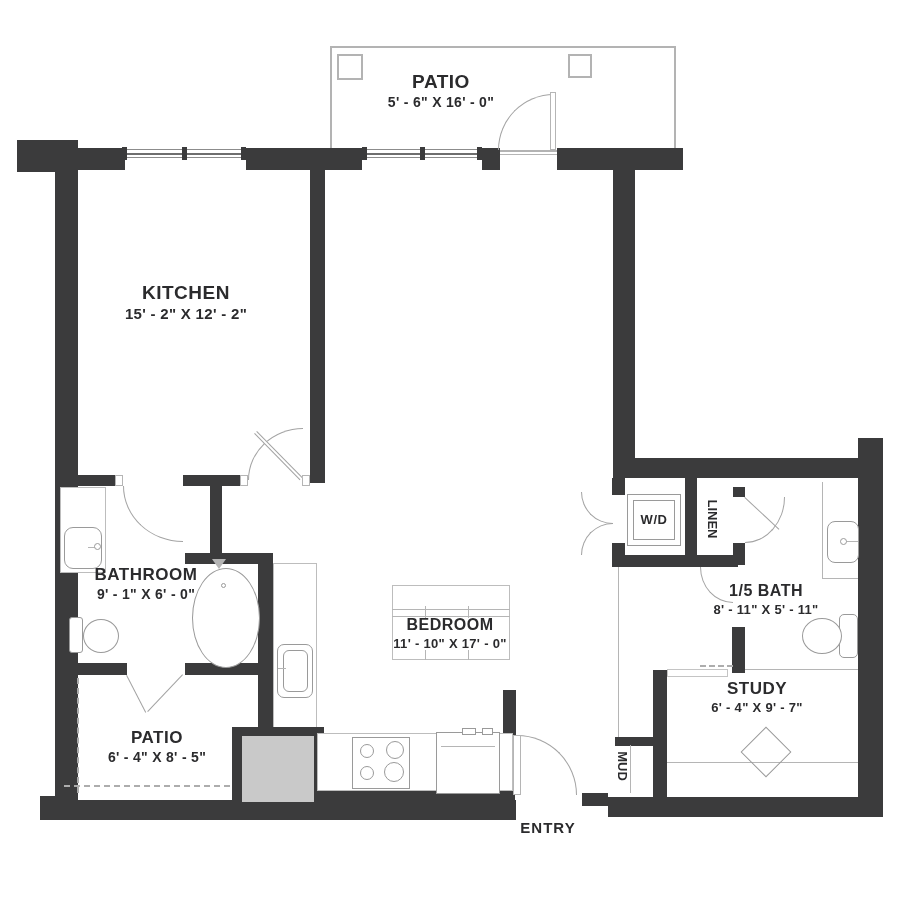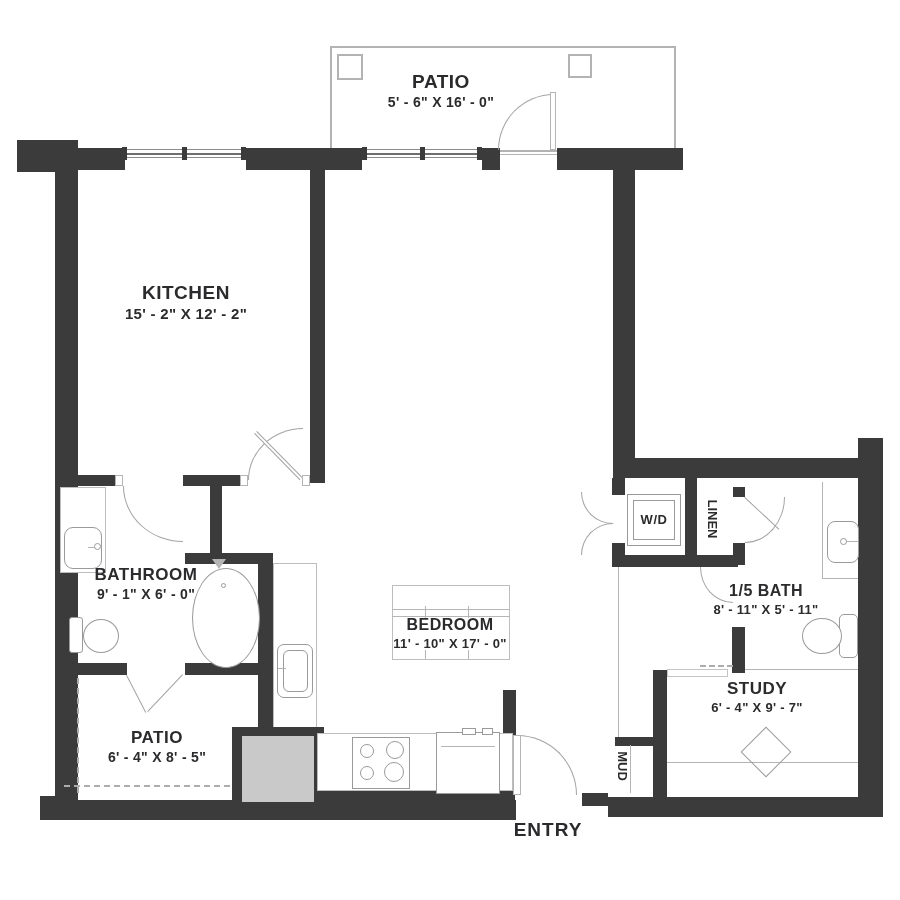--- a/index.html
+++ b/index.html
@@ -193,15 +193,15 @@
     <div class="nm" style="font-size:16px;">1/5 BATH</div>
     <div class="dm" style="font-size:13px;">8' - 11" X 5' - 11"</div>
   </div>
   <div class="lbl" style="left:757px;top:680px;text-align:center;">
     <div class="nm" style="font-size:17px;">STUDY</div>
     <div class="dm" style="font-size:13px;">6' - 4" X 9' - 7"</div>
   </div>
   <div class="lbl nm" style="left:654px;top:513px;font-size:13px;text-align:right;">W/D</div>
   <div class="lblv" style="left:712px;top:519px;font-size:13px;">LINEN</div>
   <div class="lblv" style="left:622px;top:766px;font-size:13px;">MUD</div>
-  <div class="lbl nm" style="left:548px;top:820px;font-size:19px;letter-spacing:1px;">ENTRY</div>
+  <div class="lbl nm" style="left:548px;top:820px;font-size:15px;letter-spacing:1px;">ENTRY</div>
 
 </div>
 
 </body></html>

